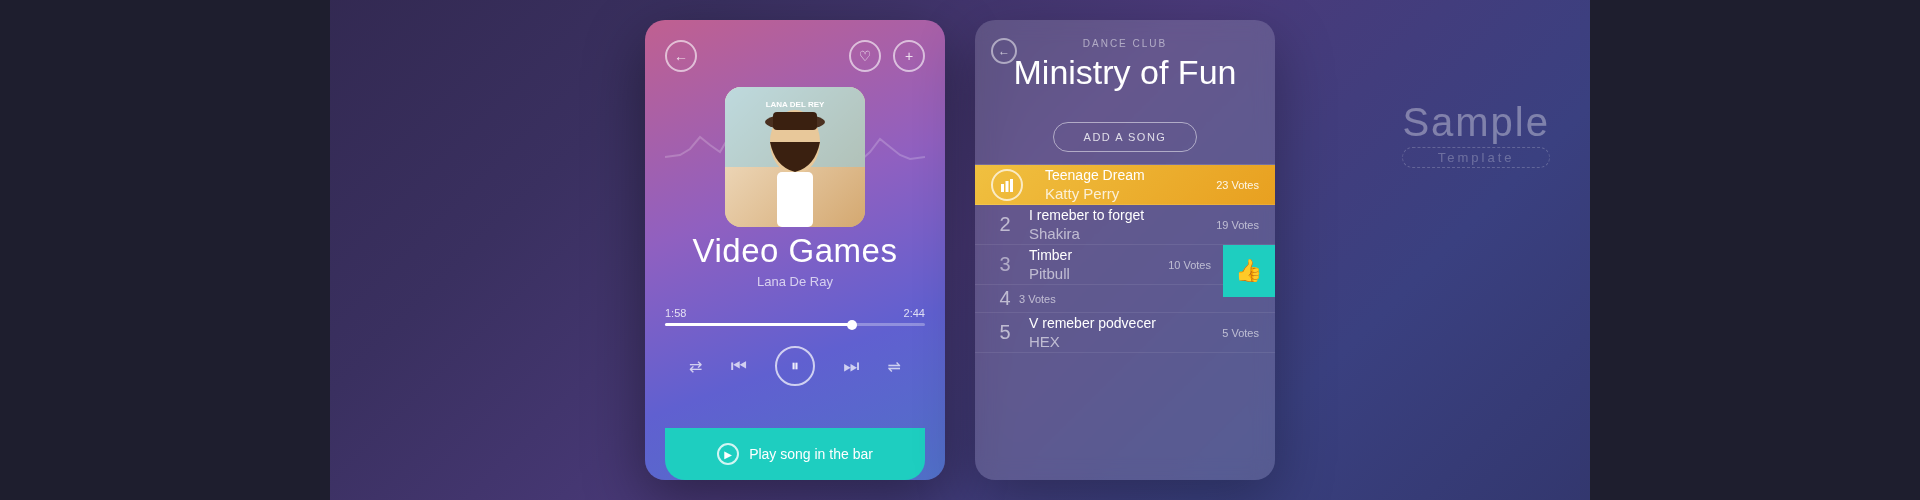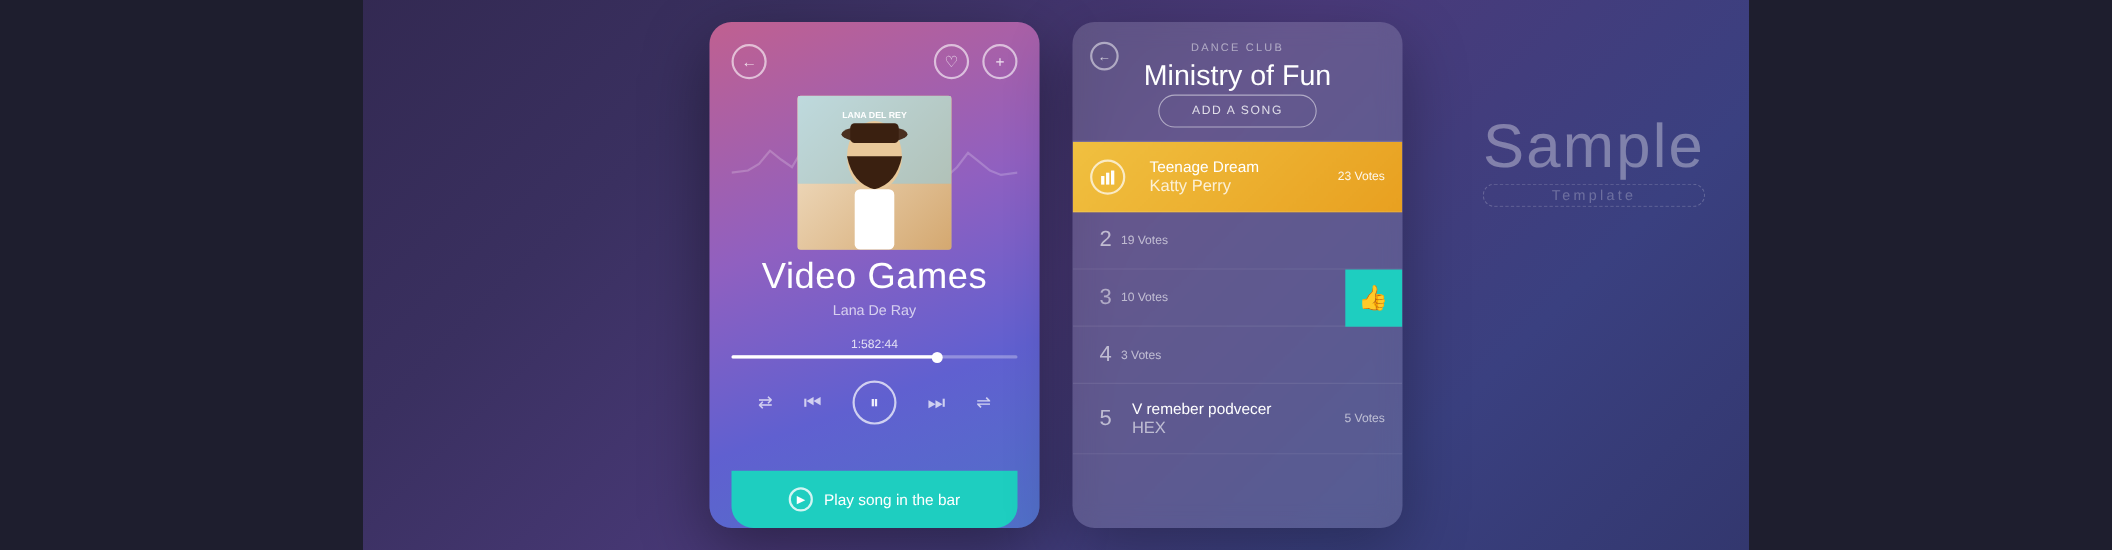--- a/index.html
+++ b/index.html
@@ -85,21 +85,21 @@
       align-items: center;
       justify-content: center;
       color: rgba(255,255,255,0.8);
       font-size: 14px;
       cursor: pointer;
     }
 
     .album-art {
       width: 140px;
       height: 140px;
-      border-radius: 3px;
+      border-radius: 16px;
       overflow: hidden;
       background: linear-gradient(135deg, #f0e0c0, #d0b080);
       position: relative;
     }
 
     
     .album-art svg {
       width: 100%;
       height: 100%;
     }
@@ -130,21 +130,21 @@
       margin-bottom: 18px;
     }
 
     .time-bar {
       width: 100%;
       margin-bottom: 6px;
     }
 
     .time-labels {
       display: flex;
-      justify-content: center;
+      justify-content: space-between;
       color: rgba(255,255,255,0.8);
       font-size: 11px;
       margin-bottom: 4px;
     }
 
     .progress-bar {
       width: 100%;
       height: 3px;
       background: rgba(255,255,255,0.3);
       border-radius: 2px;
@@ -259,23 +259,23 @@
     .club-label {
       color: rgba(255,255,255,0.5);
       font-size: 10px;
       letter-spacing: 2px;
       text-transform: uppercase;
       margin-bottom: 4px;
     }
 
     .club-name {
       color: white;
-      font-size: 26px;
+      font-size: 34px;
       font-weight: 300;
-      margin-bottom: 2px;
+      margin-bottom: 30px;
     }
 
     .add-song-btn {
       background: transparent;
       border: 1px solid rgba(255,255,255,0.5);
       border-radius: 20px;
       color: rgba(255,255,255,0.8);
       font-size: 11px;
       letter-spacing: 1.5px;
       padding: 8px 30px;
@@ -284,21 +284,21 @@
     }
 
     .song-list {
       flex: 1;
       overflow: hidden;
     }
 
     .song-item {
       display: flex;
       align-items: center;
-      padding: 14px 16px;
+      padding: 2px 16px;
       border-bottom: 1px solid rgba(255,255,255,0.08);
       position: relative;
     }
 
     .song-item.highlighted {
       background: linear-gradient(135deg, #f0c040, #e8a020);
     }
 
     .rank-number {
       font-size: 20px;
@@ -384,21 +384,21 @@
     
     .sample-label {
       position: absolute;
       right: 370px;
       top: 100px;
       text-align: center;
       color: rgba(255,255,255,0.3);
     }
 
     .sample-text {
-      font-size: 56px;
+      font-size: 40px;
       font-weight: 300;
       color: rgba(255,255,255,0.35);
       letter-spacing: 2px;
     }
 
     .template-text {
       font-size: 13px;
       color: rgba(255,255,255,0.25);
       letter-spacing: 3px;
       border: 1px dashed rgba(255,255,255,0.2);
@@ -516,25 +516,33 @@
           </div>
           <div class="song-info">
             <div class="song-item-title">Teenage Dream</div>
             <div class="song-item-artist">Katty Perry</div>
           </div>
           <div class="vote-count">23 Votes</div>
         </div>
 
         <div class="song-item">
           <div class="rank-number">2</div>
+          <div class="song-info">
+            <div class="song-item-title">I remeber to forget</div>
+            <div class="song-item-artist">Shakira</div>
+          </div>
           <div class="vote-count">19 Votes</div>
         </div>
 
         <div class="song-item" style="position:relative; padding-right:64px;">
           <div class="rank-number" style="color:rgba(255,255,255,0.5);">3</div>
+          <div class="song-info">
+            <div class="song-item-title">Timber</div>
+            <div class="song-item-artist">Pitbull</div>
+          </div>
           <div class="vote-count">10 Votes</div>
           <div class="thumbs-up-box">
             <span class="thumbs-icon">👍</span>
           </div>
         </div>
 
         <div class="song-item">
           <div class="rank-number">4</div>
           <div class="vote-count">3 Votes</div>
         </div>

